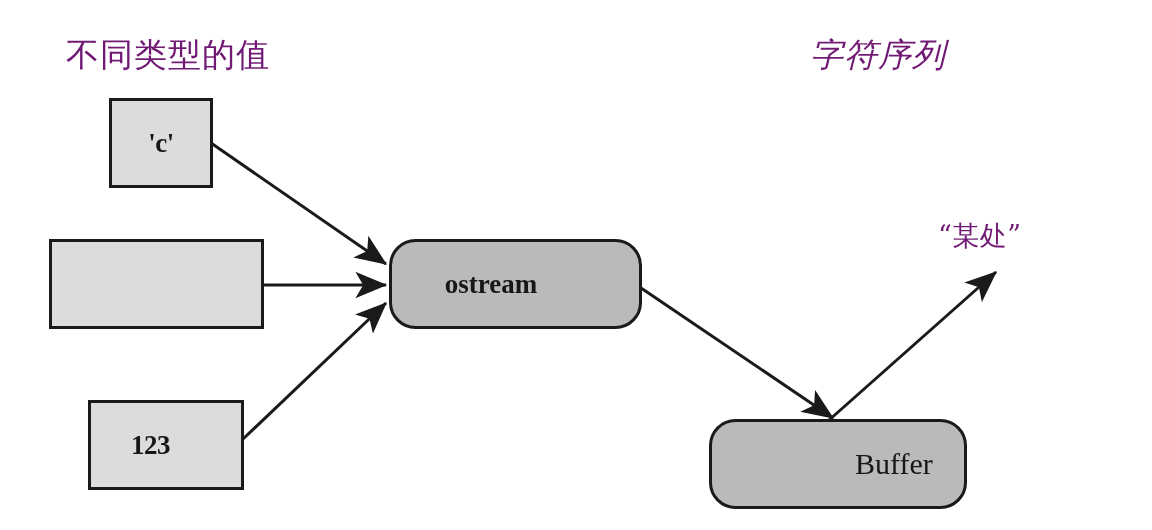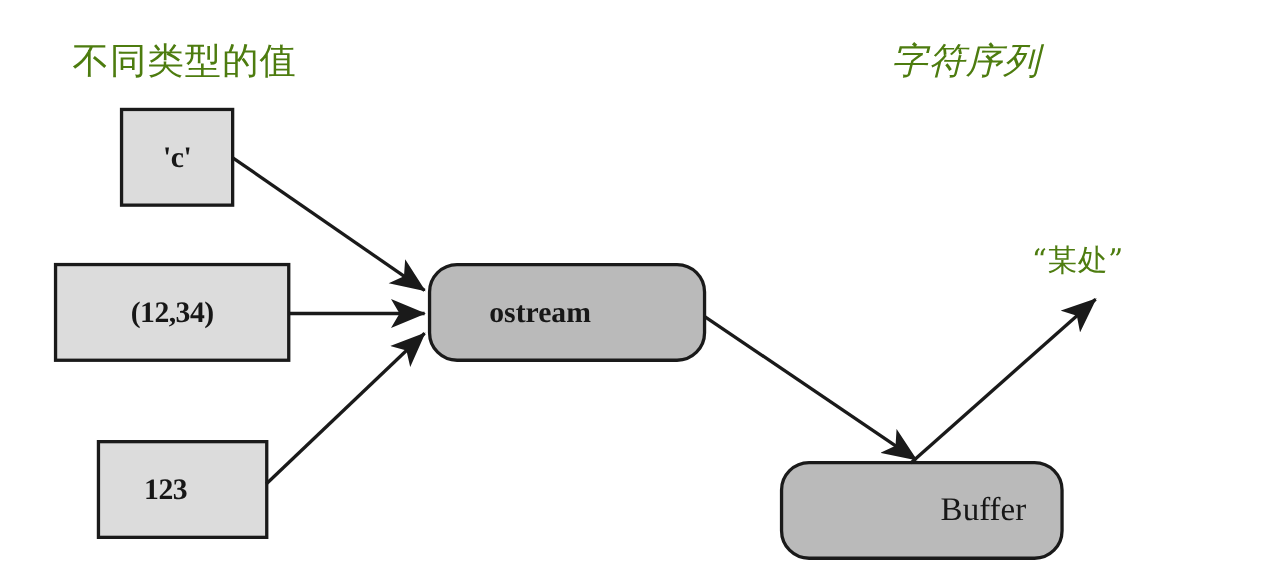--- a/index.html
+++ b/index.html
@@ -44,21 +44,21 @@
     font-weight: bold;
     font-size: 27px;
   }
   .round-label-regular {
     font-family: "Liberation Serif", "DejaVu Serif", serif;
     font-weight: normal;
     font-size: 30px;
   }
   .caption {
     position: absolute;
-    color: #4d7c0f;
+    color: #701a75;
     font-family: "DejaVu Serif", "Liberation Serif", serif;
     font-weight: normal;
     white-space: nowrap;
   }
   .caption-top {
     font-size: 33px;
     letter-spacing: 1px;
   }
   .caption-quoted {
     font-size: 27px;
@@ -93,21 +93,20 @@
 
     <line x1="242" y1="440" x2="386" y2="303" stroke="#1a1a1a" stroke-width="3" marker-end="url(#arrowhead)"></line>
 
     <line x1="641" y1="288" x2="833" y2="418" stroke="#1a1a1a" stroke-width="3" marker-end="url(#arrowhead)"></line>
 
     <line x1="828" y1="421" x2="996" y2="272" stroke="#1a1a1a" stroke-width="3" marker-end="url(#arrowhead)"></line>
   </svg>
 
   <div class="node-label rect-label" style="left:110px; top:99px; width:102px; height:88px;">'c'</div>
 
-  <div class="node-label rect-label" style="left:50px; top:240px; width:213px; height:88px;">(12,34)</div>
 
   <div class="node-label rect-label" style="left:89px; top:401px; width:123px; height:88px;">123</div>
 
   <div class="node-label round-label-bold" style="left:390px; top:240px; width:202px; height:88px;">ostream</div>
 
   <div class="node-label round-label-regular" style="left:751px; top:420px; width:260px; height:88px;margin-left:13px;">Buffer</div>
 
   <div class="caption caption-top" style="left:66px; top:33px;">不同类型的值</div>
 
   <div class="caption caption-top" style="left:810px; top:33px;font-style:italic;">字符序列</div>

